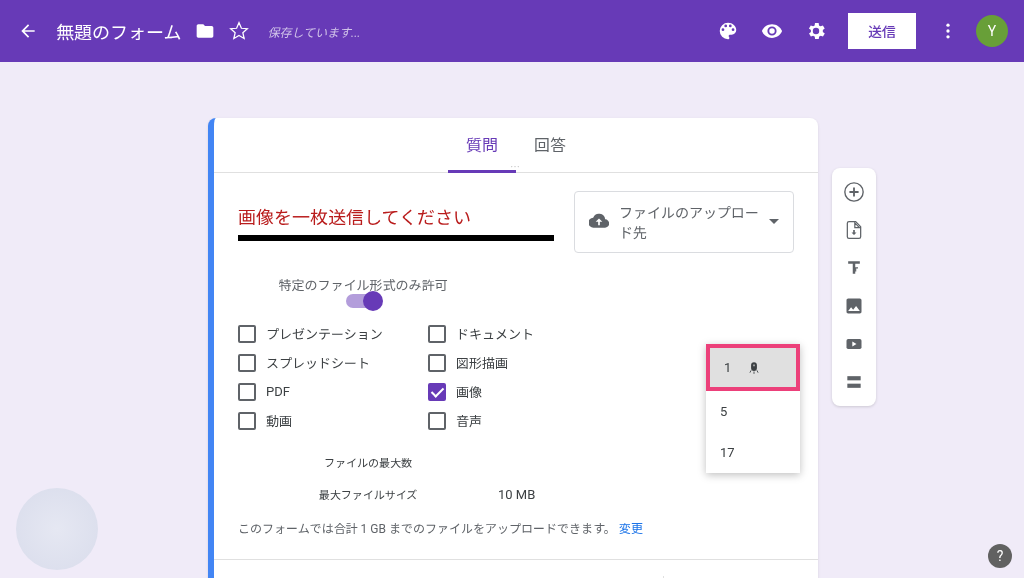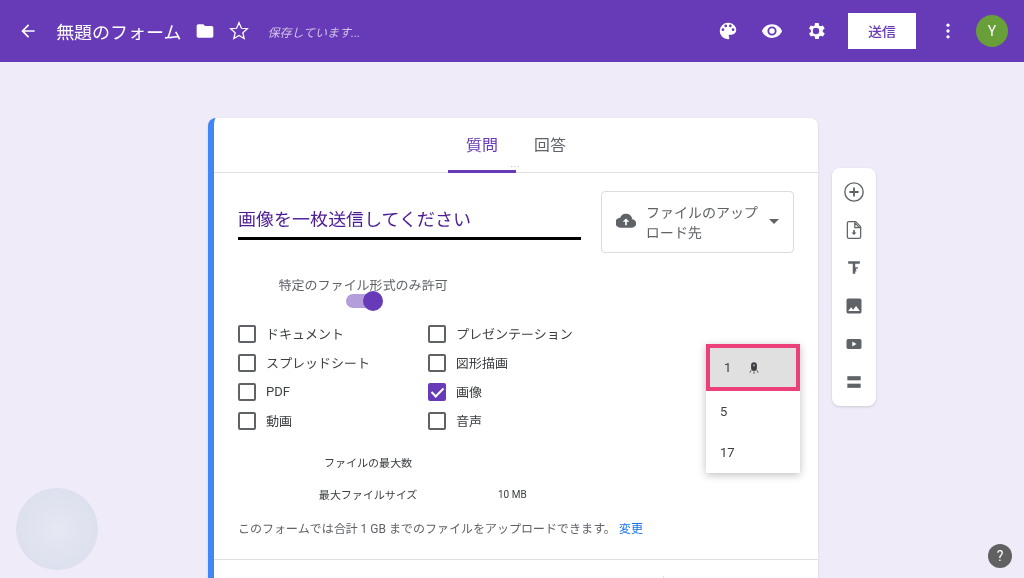--- a/index.html
+++ b/index.html
@@ -19,39 +19,39 @@
 
 .card { position: absolute; top: 56px; left: 208px; width: 610px; background: #fff; border-radius: 8px; box-shadow: 0 1px 3px rgba(0,0,0,0.1); border-left: 6px solid #4285f4; }
 
 .tabs { display: flex; justify-content: center; border-bottom: 1px solid #e0e0e0; position: relative; }
 .tab { padding: 14px 18px; font-size: 16px; color: #5f6368; cursor: pointer; }
 .tab.active { color: #673ab7; border-bottom: 3px solid #673ab7; margin-bottom: -1px; }
 .tabs .dots { position: absolute; bottom: -2px; left: 50%; transform: translateX(-50%); color: #ccc; font-size: 10px; letter-spacing: 2px; }
 
 .card-body { padding: 18px 24px 10px 24px; }
 .q-row { display: flex; align-items: center; margin-bottom: 22px; gap: 20px; }
-.q-title { font-size: 18px; color: #4c1d95; border-bottom: 3px solid #000000; padding-bottom: 6px; flex: 1; }
-.type-select { border: 1px solid #dadce0; border-radius: 4px; padding: 10px 14px; display: flex; align-items: center; gap: 10px; font-size: 14px; color: #5f6368; cursor: pointer; width: 193px; justify-content: space-between; }
+.q-title { font-size: 18px; color: #b91c1c; border-bottom: 6px solid #000000; padding-bottom: 6px; flex: 1; }
+.type-select { border: 1px solid #dadce0; border-radius: 4px; padding: 10px 14px; display: flex; align-items: center; gap: 10px; font-size: 14px; color: #5f6368; cursor: pointer; width: 220px; justify-content: space-between; }
 .type-select .left { display: flex; align-items: center; gap: 10px; }
 
 .opt-label { font-size: 13px; color: #5f6368; }
 
 .toggle-row { display: flex; align-items: center; justify-content: space-between; width: 250px; margin: 4px 0 16px 0; flex-direction: column; }
 .switch { width: 34px; height: 14px; background: #b39ddb; border-radius: 10px; position: relative; }
 .switch::after { content: ''; position: absolute; right: -3px; top: -3px; width: 20px; height: 20px; border-radius: 50%; background: #673ab7; }
 
 .check-grid { display: grid; grid-template-columns: 1fr 1fr; gap: 10px 20px; width: 360px; margin-bottom: 24px; }
 .check-item { display: flex; align-items: center; gap: 10px; font-size: 13px; color: #3c4043; cursor: pointer; }
 .cbox { width: 18px; height: 18px; border: 2px solid #5f6368; border-radius: 2px; flex-shrink: 0; }
 .cbox.checked { background: #673ab7; border-color: #673ab7; position: relative; }
 .cbox.checked::after { content: ''; position: absolute; left: 4px; top: 0px; width: 5px; height: 10px; border: solid #fff; border-width: 0 2px 2px 0; transform: rotate(45deg); }
 
 .set-row { display: flex; align-items: center; margin: 16px 0; }
 .set-row .lbl { font-size: 11px; color: #3c4043; font-weight: 400; width: 260px; text-align: center; }
-.set-row .val { font-size: 10px; color: #3c4043; }
+.set-row .val { font-size: 13px; color: #3c4043; }
 
 .note { font-size: 12px; color: #5f6368; margin: 18px 0 10px 0; line-height: 1.6; }
 .note .link { color: #1a73e8; cursor: pointer; }
 
 .footer { border-top: 1px solid #e0e0e0; padding: 10px 14px; display: flex; align-items: center; justify-content: flex-end; gap: 8px; }
 .footer .ico { width: 40px; height: 40px; display: flex; align-items: center; justify-content: center; color: #5f6368; cursor: pointer; }
 .footer .divider { width: 1px; height: 28px; background: #e0e0e0; margin: 0 6px; }
 .footer .req { font-size: 13px; color: #5f6368; margin-right: 4px; }
 .switch-off { width: 34px; height: 14px; background: #bdbdbd; border-radius: 10px; position: relative; margin-right: 6px; }
 .switch-off::after { content: ''; position: absolute; left: -3px; top: -3px; width: 20px; height: 20px; border-radius: 50%; background: #fafafa; box-shadow: 0 1px 2px rgba(0,0,0,0.3); }
@@ -144,25 +144,25 @@
       </div>
 
       <div class="toggle-row">
         <span class="opt-label">特定のファイル形式のみ許可</span>
         <div class="switch"></div>
       </div>
 
       <div class="check-grid">
         <div class="check-item">
             <div class="cbox"></div>
+            <span>プレゼンテーション</span>
+          </div>
+        <div class="check-item">
+            <div class="cbox"></div>
             <span>ドキュメント</span>
-          </div>
-        <div class="check-item">
-            <div class="cbox"></div>
-            <span>プレゼンテーション</span>
           </div>
         <div class="check-item">
             <div class="cbox"></div>
             <span>スプレッドシート</span>
           </div>
         <div class="check-item">
             <div class="cbox"></div>
             <span>図形描画</span>
           </div>
         <div class="check-item">

